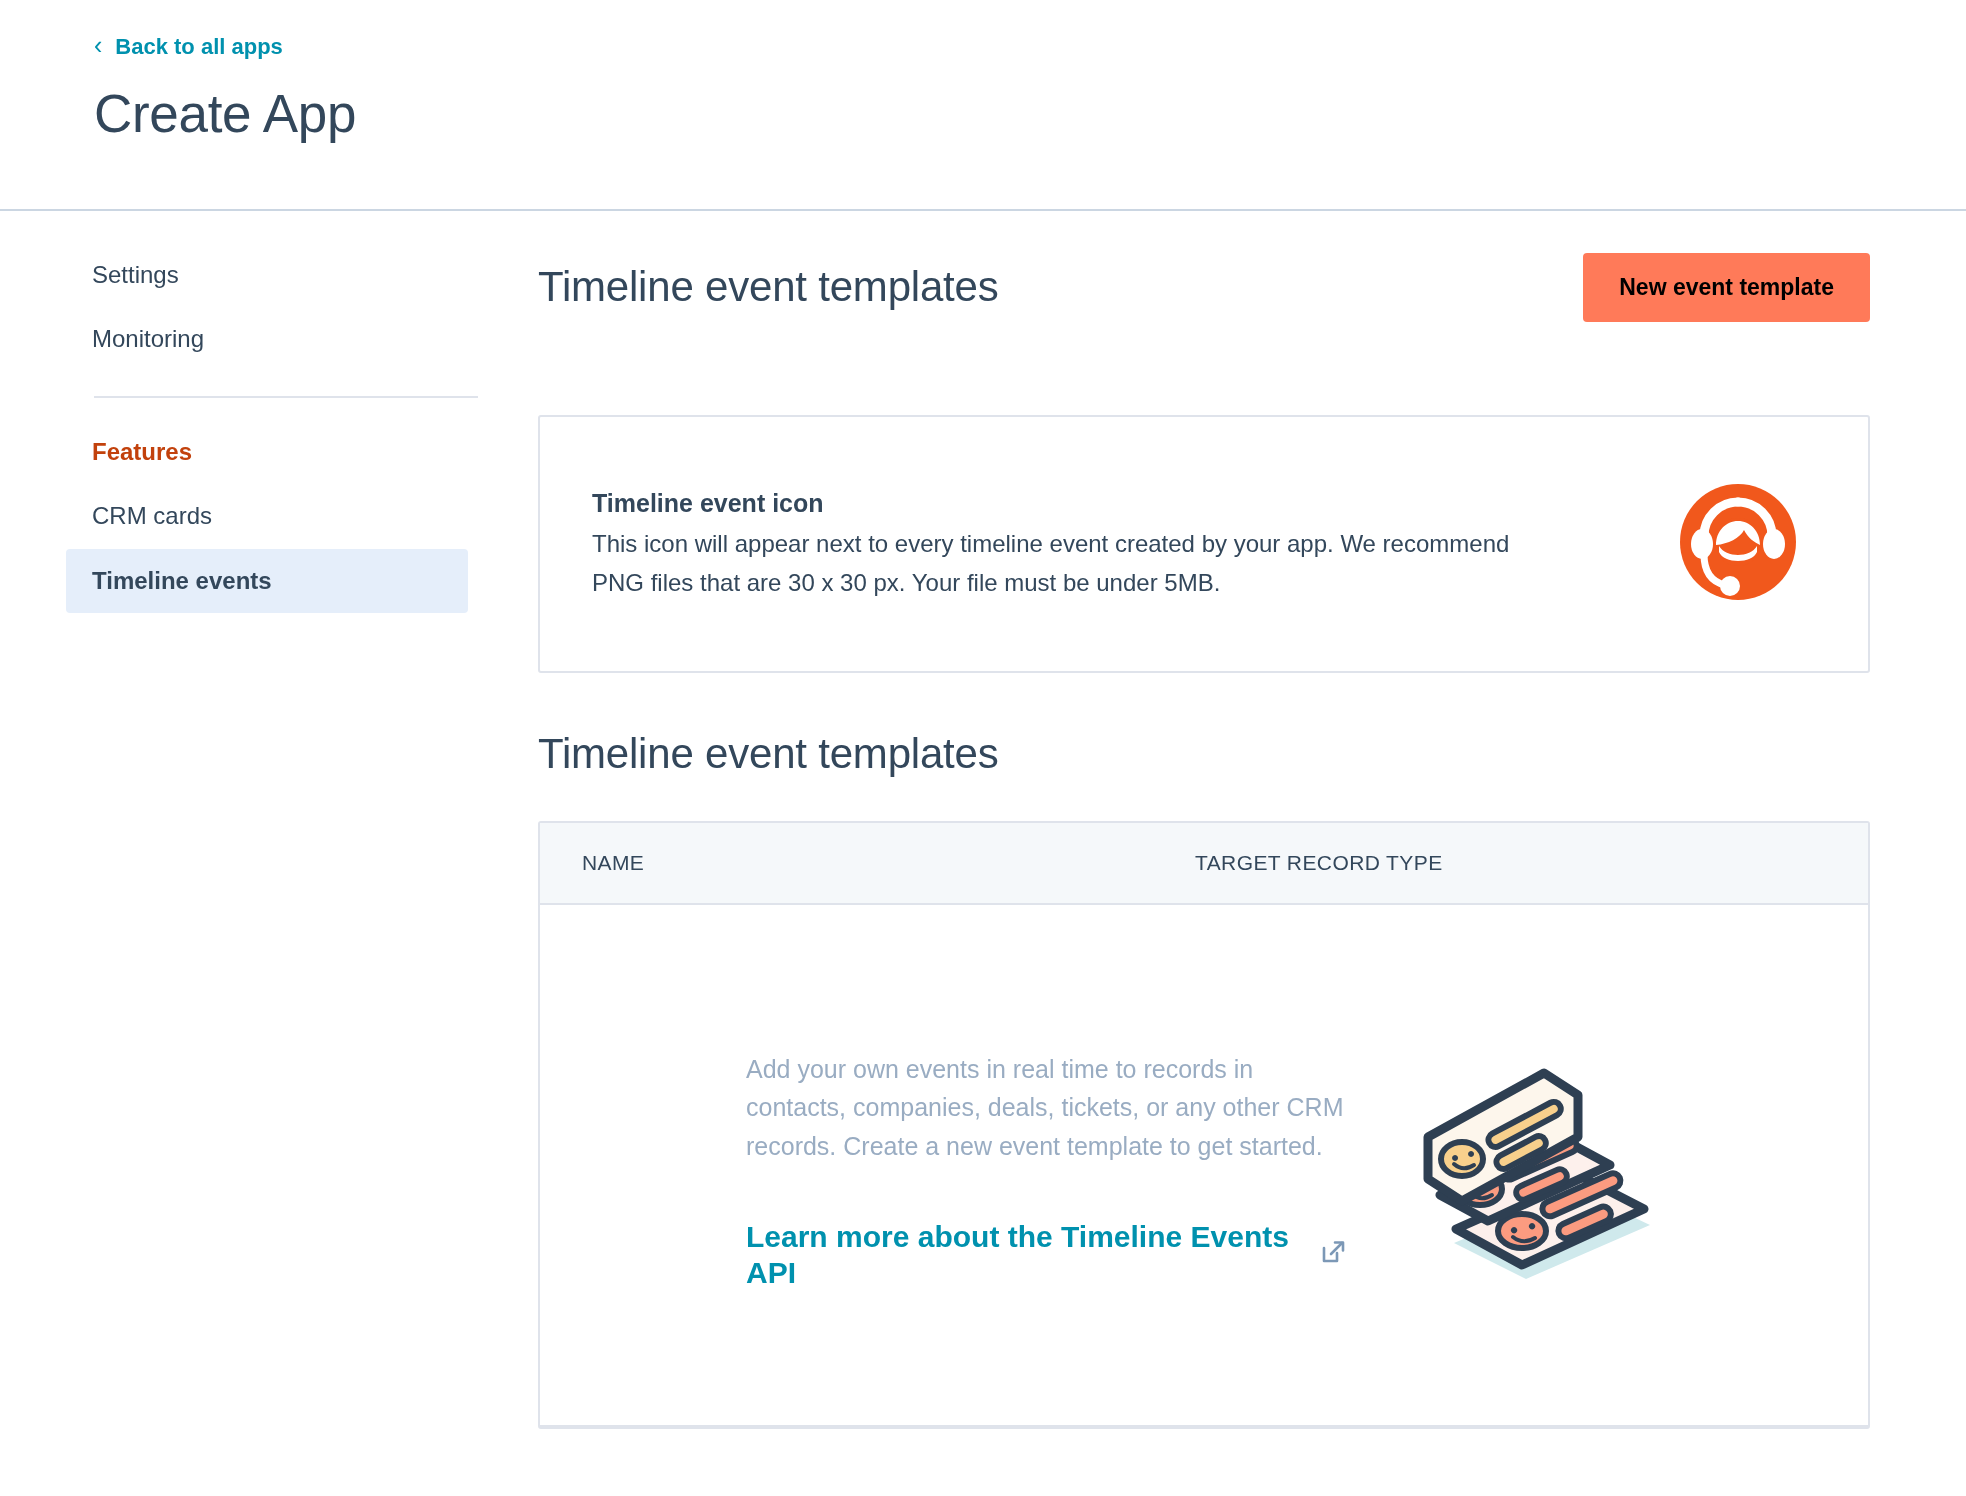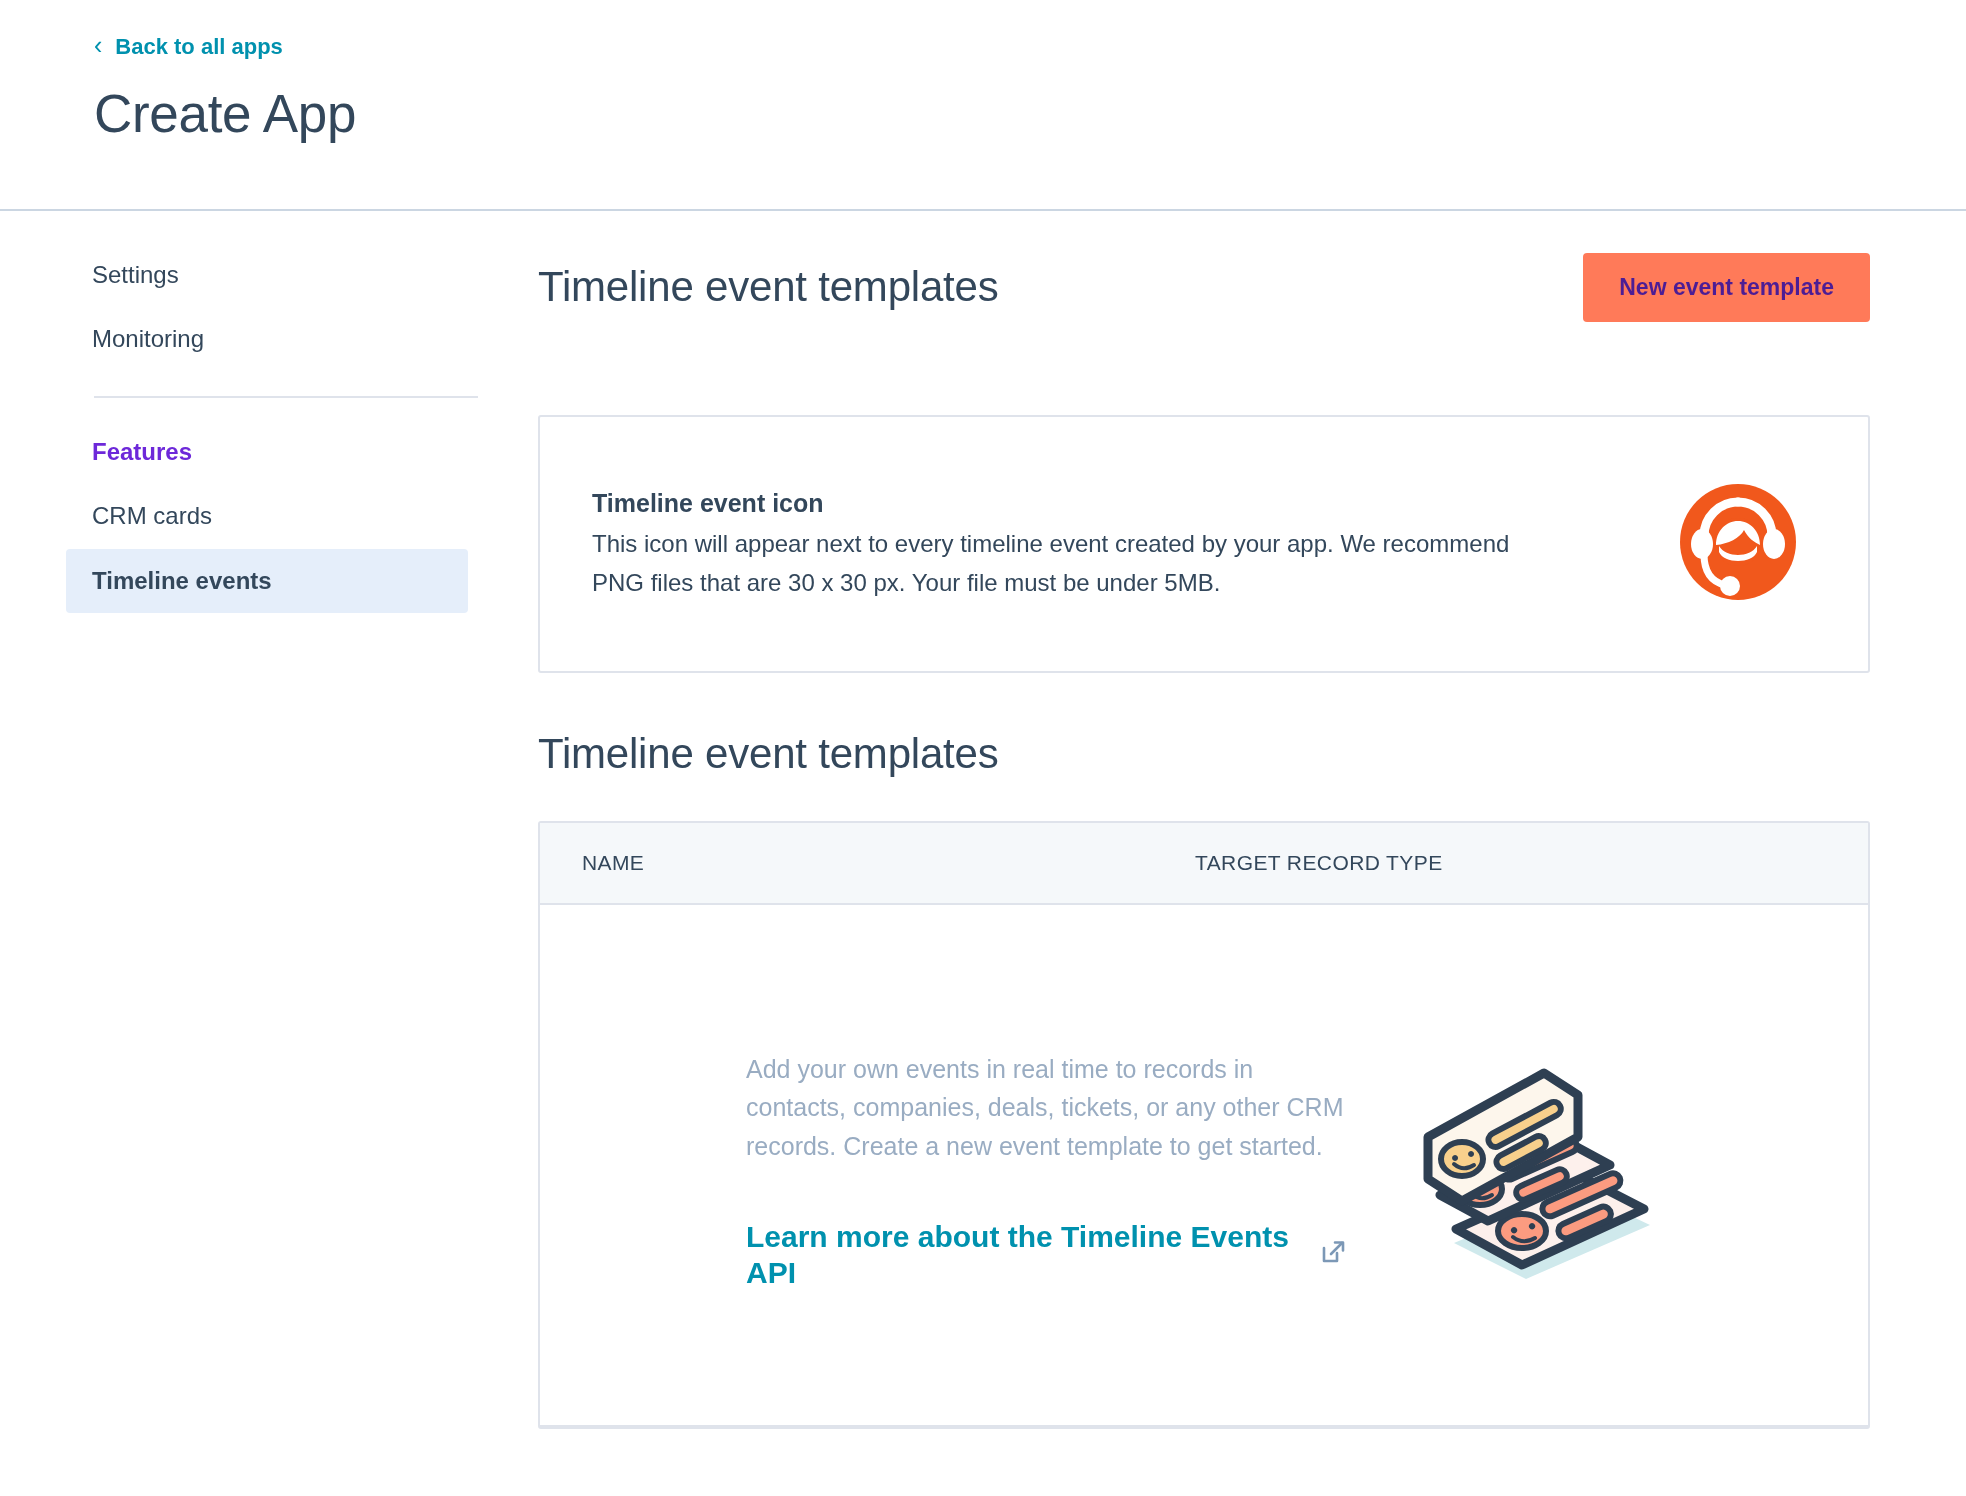--- a/index.html
+++ b/index.html
@@ -69,21 +69,21 @@
     text-decoration: none;
   }
   .nav-item.active {
     background: #e5eefa;
     font-weight: bold;
   }
   .nav-group-label {
     display: block;
     font-size: 24px;
     font-weight: bold;
-    color: #6d28d9;
+    color: #c2410c;
     padding: 16px 0 16px 26px;
     margin: 0 32px 0 66px;
     line-height: 1.35;
   }
   .sidebar-divider {
     height: 2px;
     background: #dfe3eb;
     margin: 24px 22px 22px 94px;
   }
 
@@ -101,21 +101,21 @@
   .main-title {
     font-size: 42px;
     font-weight: 300;
     color: #33475b;
     letter-spacing: -0.2px;
     margin: 0;
     line-height: 1.15;
   }
   .primary-btn {
     background: #ff7a59;
-    color: #4c1d95;
+    color: #000000;
     border: none;
     border-radius: 4px;
     font-family: inherit;
     font-size: 23px;
     font-weight: bold;
     padding: 23px 36px;
     cursor: pointer;
     white-space: nowrap;
     line-height: 1;
   }

